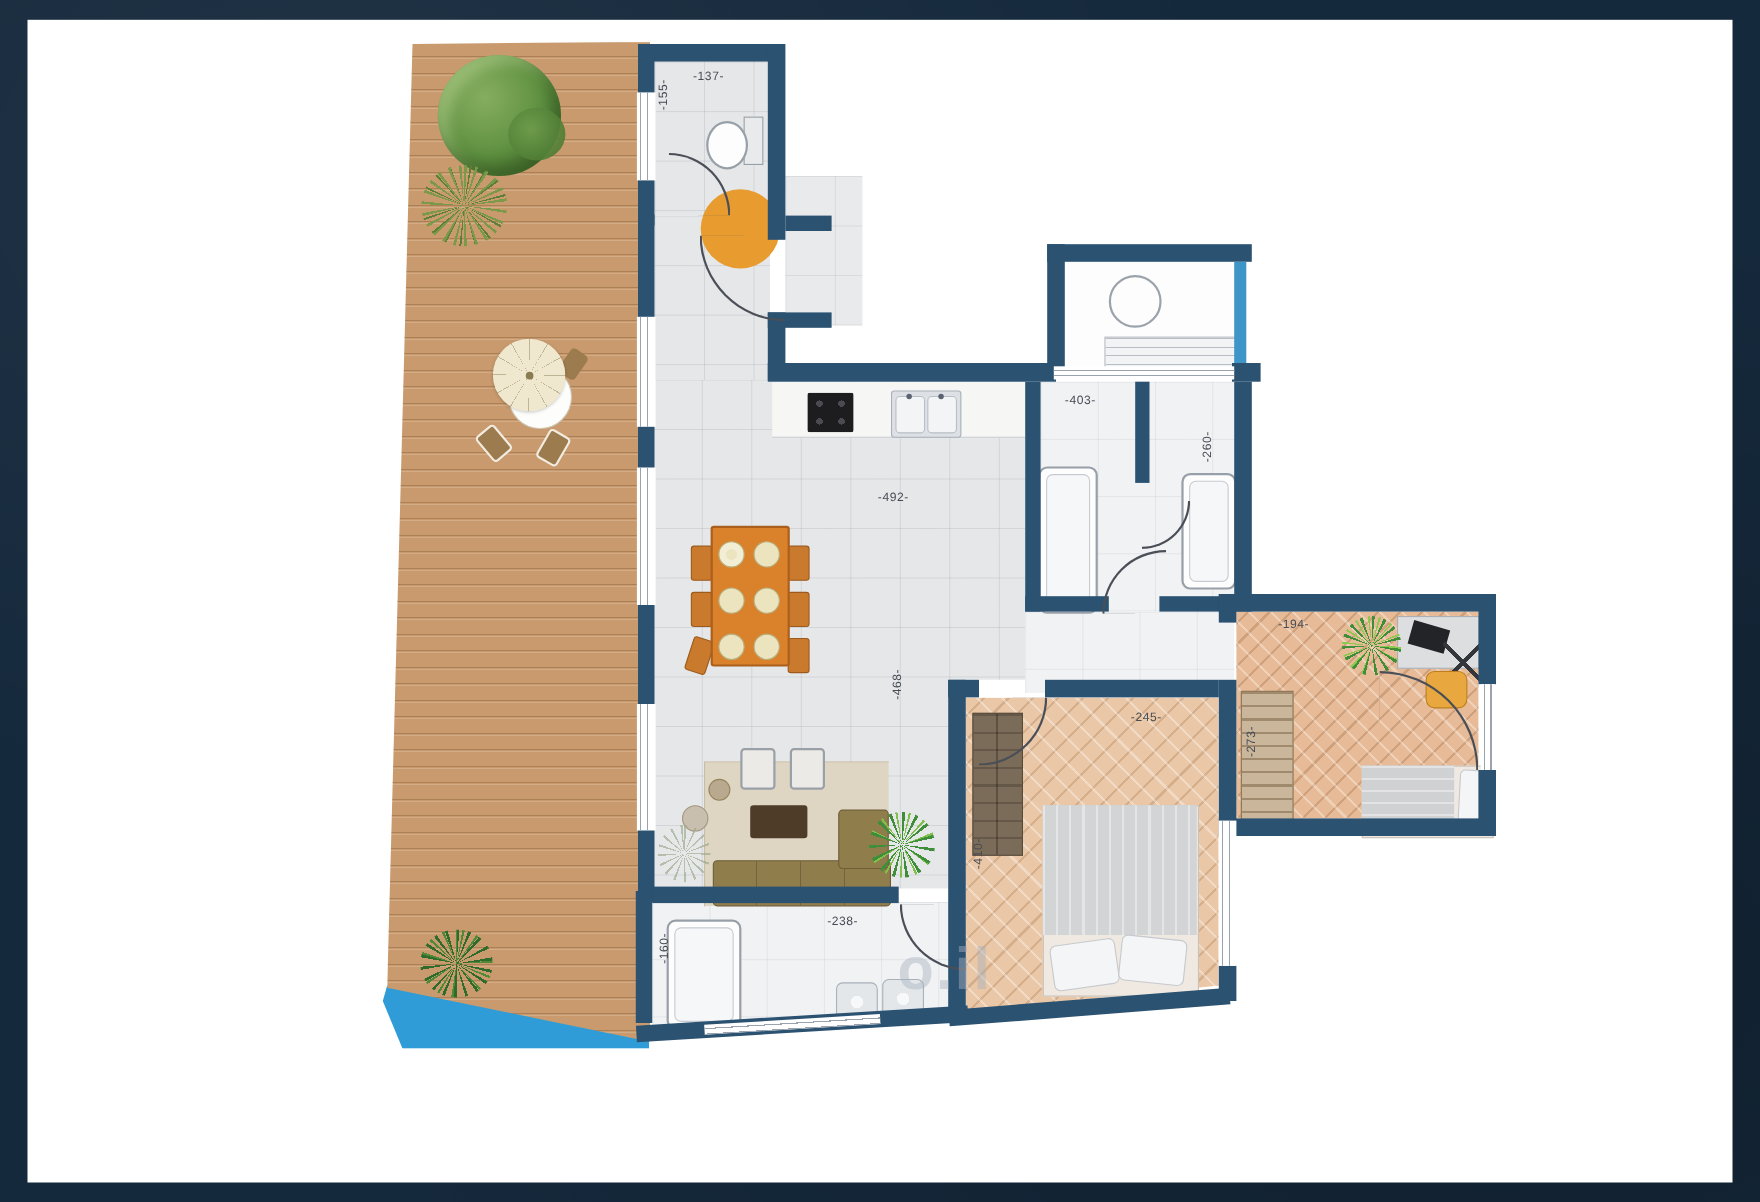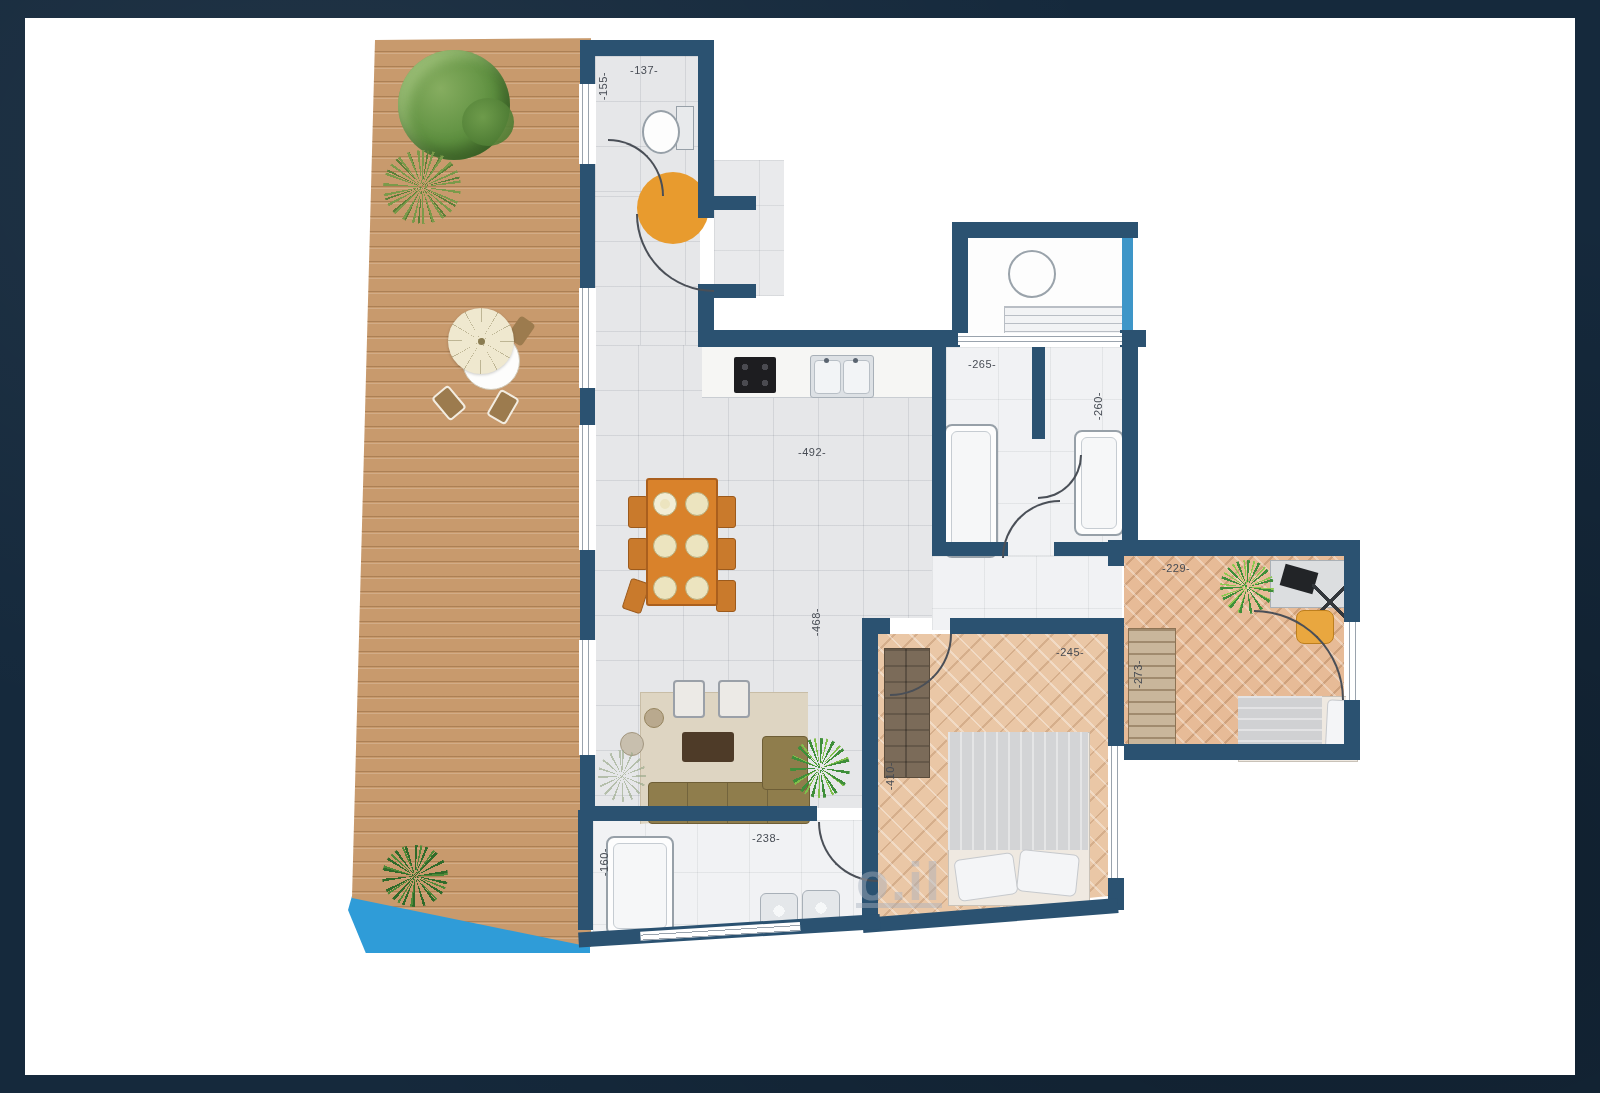--- a/index.html
+++ b/index.html
@@ -221,25 +221,25 @@
   <div class="wall" style="left:862px;top:898px;width:256px;height:15px;transform:rotate(-4.5deg);transform-origin:100% 50%;"></div>
 
   <div class="wall" style="left:593px;top:806px;width:224px;height:15px;"></div>
   <div class="wall" style="left:578px;top:810px;width:15px;height:120px;"></div>
   <div class="wall" style="left:578px;top:914px;width:302px;height:15px;transform:rotate(-3.5deg);transform-origin:100% 50%;">
     <div class="win" style="left:62px;top:3px;width:160px;height:9px;"></div>
   </div>
 
   <span class="dim" style="left:630px;top:64px;">-137-</span>
   <span class="dim dimv" style="left:597px;top:72px;">-155-</span>
-  <span class="dim" style="left:968px;top:358px;">-265-</span>
+  <span class="dim" style="left:968px;top:358px;">-403-</span>
   <span class="dim dimv" style="left:1092px;top:392px;">-260-</span>
   <span class="dim" style="left:798px;top:446px;">-492-</span>
   <span class="dim dimv" style="left:810px;top:608px;">-468-</span>
   <span class="dim" style="left:752px;top:832px;">-238-</span>
   <span class="dim dimv" style="left:598px;top:848px;">-160-</span>
-  <span class="dim" style="left:1056px;top:646px;text-align:right;">-245-</span>
+  <span class="dim" style="left:1028px;top:646px;text-align:right;">-245-</span>
   <span class="dim dimv" style="left:884px;top:762px;">-410-</span>
   <span class="dim dimv" style="left:1132px;top:660px;">-273-</span>
-  <span class="dim" style="left:1162px;top:562px;">-229-</span>
-
-  <span class="watermark" style="left:856px;top:850px;text-decoration:underline;">o.il</span>
+  <span class="dim" style="left:1162px;top:562px;">-194-</span>
+
+  <span class="watermark" style="left:816px;top:850px;">o.il</span>
 </div>
 
 </body></html>

